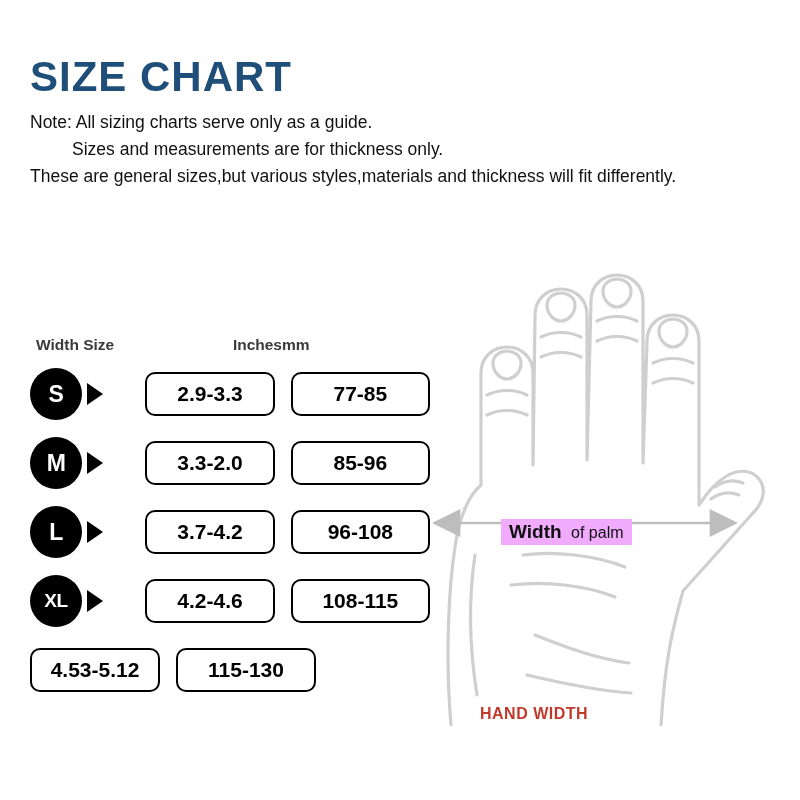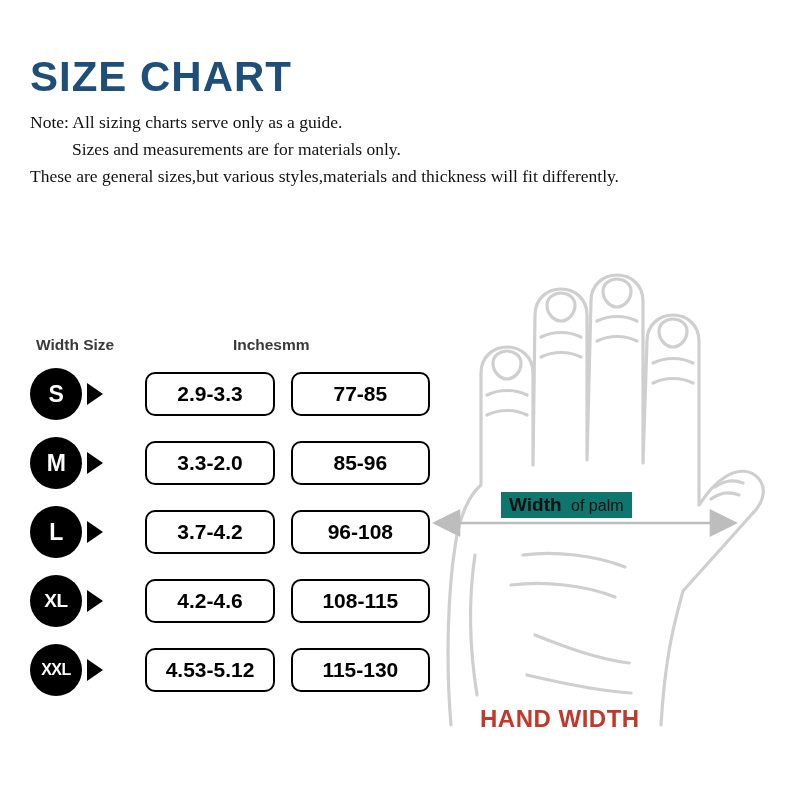--- a/index.html
+++ b/index.html
@@ -29,21 +29,20 @@
     color: #1f4e79;
     letter-spacing: 1px;
     line-height: 1.05;
     margin: 0 0 10px 0;
   }
   .note-line {
     font-size: 17.5px;
     color: #111111;
     line-height: 1.55;
     white-space: nowrap;
-    font-family: Liberation Serif, serif;
   }
   .note-indent {
     padding-left: 42px;
   }
 
   
   #size-table {
     position: absolute;
     left: 30px;
     top: 336px;
@@ -121,33 +120,33 @@
     top: 255px;
     width: 370px;
     height: 500px;
   }
   #hand-svg { display: block; }
 
   #hand-width-label {
     position: absolute;
     left: 480px;
     top: 705px;
-    font-size: 24px;
+    font-size: 16px;
     font-weight: bold;
     color: #c0392b;
     letter-spacing: 0.5px;
   }
 </style>
 </head>
 <body>
 
 <div id="header">
   <h1 id="chart-title">SIZE CHART</h1>
   <div class="note-line">Note: All sizing charts serve only as a guide.</div>
-  <div class="note-line note-indent">Sizes and measurements are for materials only.</div>
+  <div class="note-line note-indent">Sizes and measurements are for thickness only.</div>
   <div class="note-line">These are general sizes,but various styles,materials and thickness will fit differently.</div>
 </div>
 
 <div id="size-table">
 
   <div id="table-head">
     <div class="th-size">Width Size</div>
     <div class="th-inches">Inches</div>
     <div class="th-mm">mm</div>
   </div>
@@ -182,24 +181,20 @@
   <div class="row">
     <div class="badge-wrap">
       <div class="badge small-text">XL</div>
       <div class="arrow"></div>
     </div>
     <div class="pill pill-inches">4.2-4.6</div>
     <div class="pill pill-mm">108-115</div>
   </div>
 
   <div class="row">
-    <div class="badge-wrap">
-      <div class="badge tiny-text">XXL</div>
-      <div class="arrow"></div>
-    </div>
     <div class="pill pill-inches">4.53-5.12</div>
     <div class="pill pill-mm">115-130</div>
   </div>
 
 </div>
 
 <div id="hand-figure">
   <svg id="hand-svg" width="370" height="500" viewBox="0 0 370 500">
     <g fill="none" stroke="#cfcfcf" stroke-width="3.2" stroke-linecap="round" stroke-linejoin="round">
 
@@ -243,19 +238,19 @@
       <path d="M60,300 C54,340 54,390 62,440"></path>
     </g>
 
     <g stroke="#bdbdbd" stroke-width="2.6" fill="#bdbdbd">
       <line x1="40" y1="268" x2="300" y2="268" stroke-linecap="round"></line>
       <polygon points="20,268 44,256 44,280"></polygon>
       <polygon points="320,268 296,256 296,280"></polygon>
     </g>
   </svg>
 
-  <div style="position:absolute; left:86px; top:237px; background:#0f766e; padding:2px 8px;">
+  <div style="position:absolute; left:86px; top:264px; background:#f0abfc; padding:2px 8px;">
     <span style="font-size:19px; font-weight:bold; color:#111;">Width</span>
     <span style="font-size:16px; color:#111; margin-left:5px;">of palm</span>
   </div>
 </div>
 
 <div id="hand-width-label">HAND WIDTH</div>
 
 </body></html>

